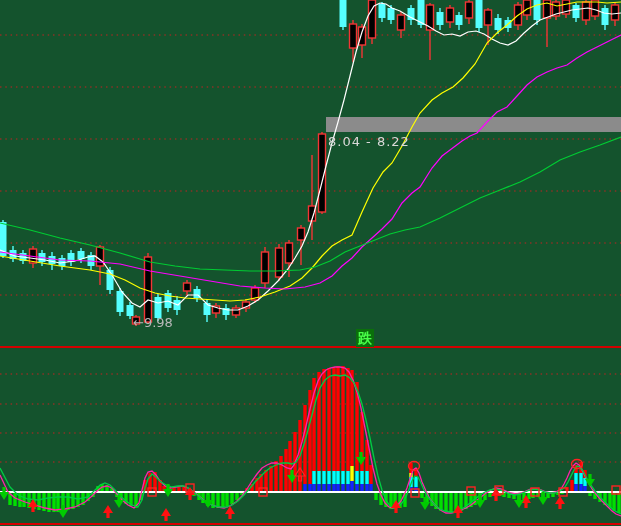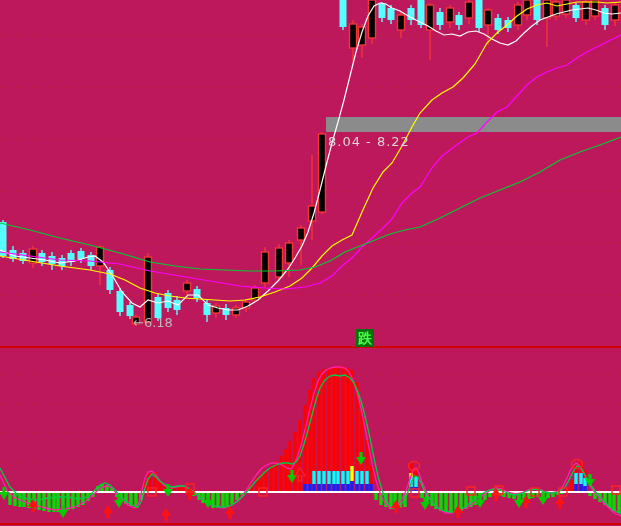--- a/index.html
+++ b/index.html
@@ -1,16 +1,16 @@
 <!DOCTYPE html>
 <html><head>
 <meta charset="utf-8">
 <style>
   html,body{margin:0;padding:0;background:#000;}
-  .screen{position:relative;width:621px;height:526px;background:#be185d;overflow:hidden;
+  .screen{position:relative;width:621px;height:526px;background:#14532d;overflow:hidden;
           font-family:"DejaVu Sans",sans-serif;}
   .panel{position:absolute;left:0;width:621px;}
   #panel-main{top:0;height:348px;}
   #panel-indicator{top:348px;height:178px;}
   svg{display:block;}
   .overlay-label{position:absolute;font-size:13px;line-height:14px;white-space:pre;}
   #range-label{left:328px;top:135px;color:#d9d9d9;letter-spacing:1px;}
   #low-label{left:133px;top:316px;color:#b9b9b9;}
   #fall-badge{left:356px;top:329px;width:18px;height:18px;background:#0a700a;color:#49ff49;
               font-size:14px;font-weight:bold;text-align:center;line-height:18px;}
@@ -364,15 +364,15 @@
         <rect x="495" y="138" width="8" height="8" fill="none" stroke="#ff2222" stroke-width="1.4"></rect>
         <rect x="531" y="140" width="8" height="8" fill="none" stroke="#ff2222" stroke-width="1.4"></rect>
         <rect x="559" y="140" width="8" height="8" fill="none" stroke="#ff2222" stroke-width="1.4"></rect>
         <rect x="612" y="138" width="8" height="8" fill="none" stroke="#ff2222" stroke-width="1.4"></rect>
         <ellipse cx="414" cy="118" rx="5.5" ry="4.5" fill="none" stroke="#ff2222" stroke-width="1.4"></ellipse>
         <ellipse cx="577" cy="116" rx="5.5" ry="4.5" fill="none" stroke="#ff2222" stroke-width="1.4"></ellipse>
         <rect x="0" y="175" width="621" height="2" fill="#d40000"></rect>
       </svg>
     </div>
   <div class="overlay-label" id="range-label">8.04 - 8.22</div>
-  <div class="overlay-label" id="low-label">←6.18</div>
+  <div class="overlay-label" id="low-label">←9.98</div>
   <div class="overlay-label" id="fall-badge">跌</div>
 </div>
 
 </body></html>

